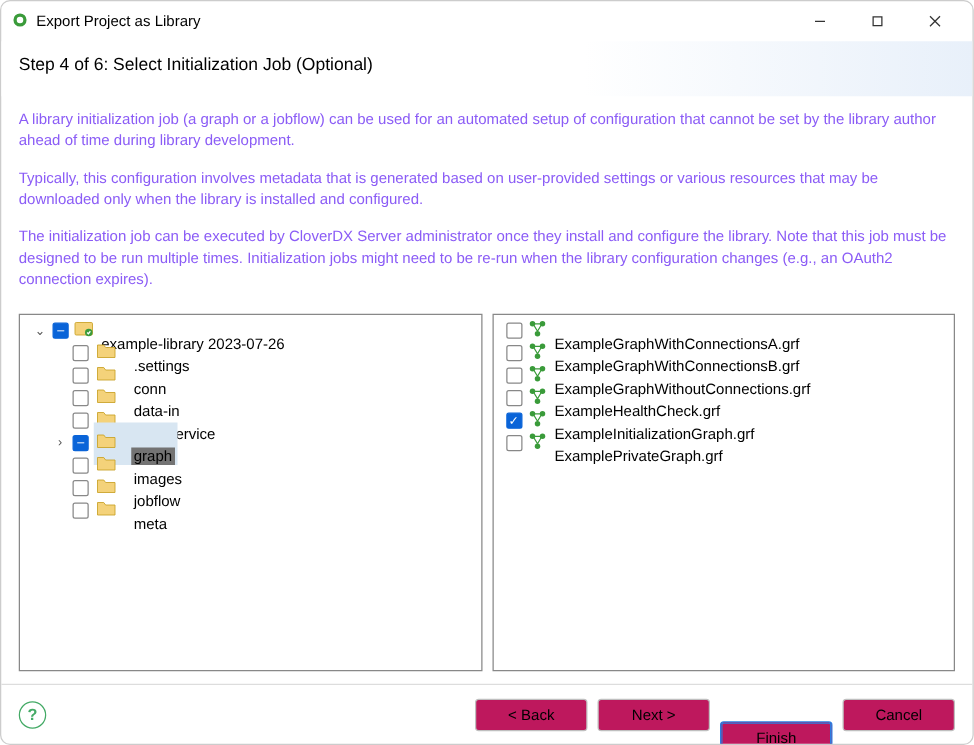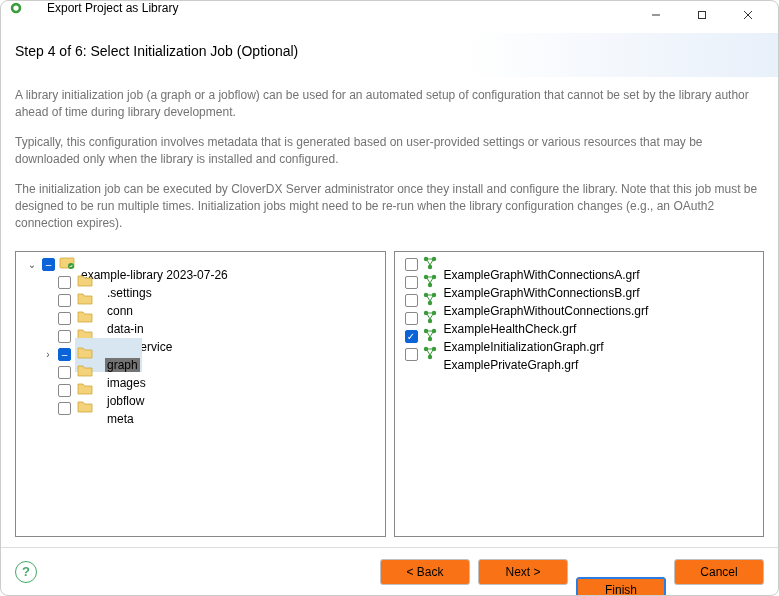--- a/index.html
+++ b/index.html
@@ -13,22 +13,23 @@
     height: 596px;
     overflow: hidden;
     border: 1px solid #ccc;
     border-radius: 8px;
     display: flex;
     flex-direction: column;
   }
   .titlebar {
     height: 32px;
     display: flex;
+    align-items: center;
     padding: 0 8px;
-    gap: 24px;
+    gap: 6px;
   }
   .titlebar .title { flex: 1; font-size: 12px; }
   .win-controls { display: flex; gap: 2px; }
   .win-btn {
     width: 44px; height: 28px;
     display: flex; align-items: center; justify-content: center;
     color: #333;
   }
   .header {
     padding: 10px 14px 18px 14px;
@@ -36,21 +37,21 @@
     border-bottom: none;
   }
   .header h1 { margin: 0; font-size: 14px; font-weight: normal; }
   .body {
     flex: 1;
     padding: 10px 14px;
     display: flex;
     flex-direction: column;
     overflow: hidden;
   }
-  .description p { margin: 0 0 12px 0; line-height: 1.45; font-size: 12px; color: #737373; }
+  .description p { margin: 0 0 12px 0; line-height: 1.45; font-size: 12px; color: #8b5cf6; }
   .panes {
     flex: 1;
     display: flex;
     gap: 8px;
     margin-top: 6px;
     min-height: 0;
   }
   .pane {
     flex: 1;
     border: 1px solid #888;
@@ -89,21 +90,21 @@
     align-items: center;
     padding: 0 14px;
     gap: 8px;
   }
   .footer .spacer { flex: 1; }
   .btn {
     min-width: 90px;
     height: 26px;
     border: 1px solid #bfbfbf;
     border-radius: 3px;
-    background: #f97316;
+    background: #be185d;
     font-size: 12px;
     padding: 0 14px;
     display: inline-flex; align-items: center; justify-content: center;
   }
   .btn.primary { border-color: #2a7de1; box-shadow: inset 0 0 0 1px #2a7de1; margin-top: 36px; }
   .help-icon {
     width: 22px; height: 22px; border: 1.5px solid #4a6; border-radius: 50%;
     display: flex; align-items: center; justify-content: center;
     color: #4a6; font-weight: bold; font-size: 13px;
   }

